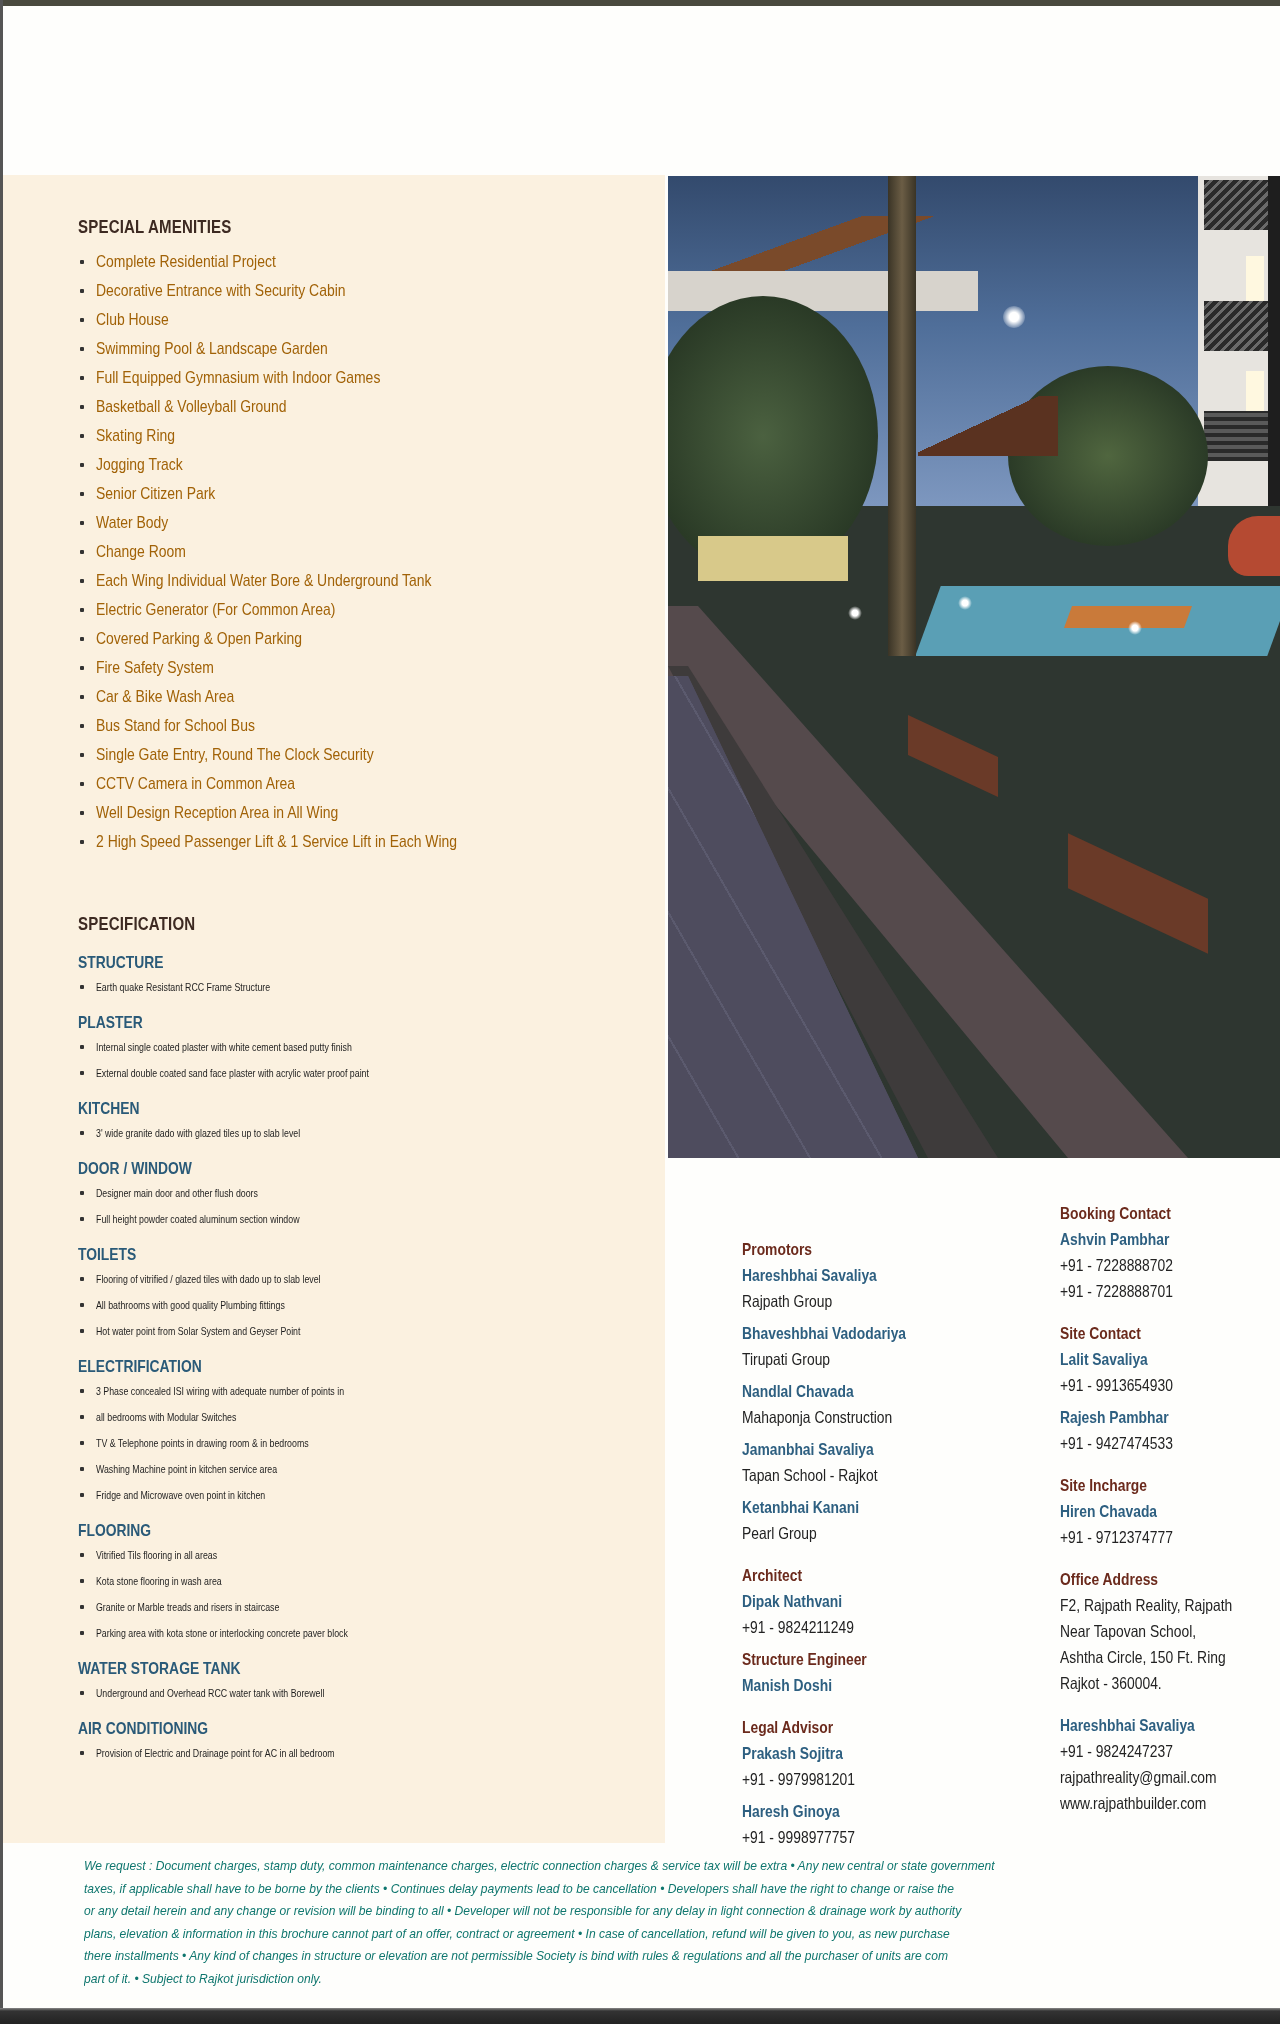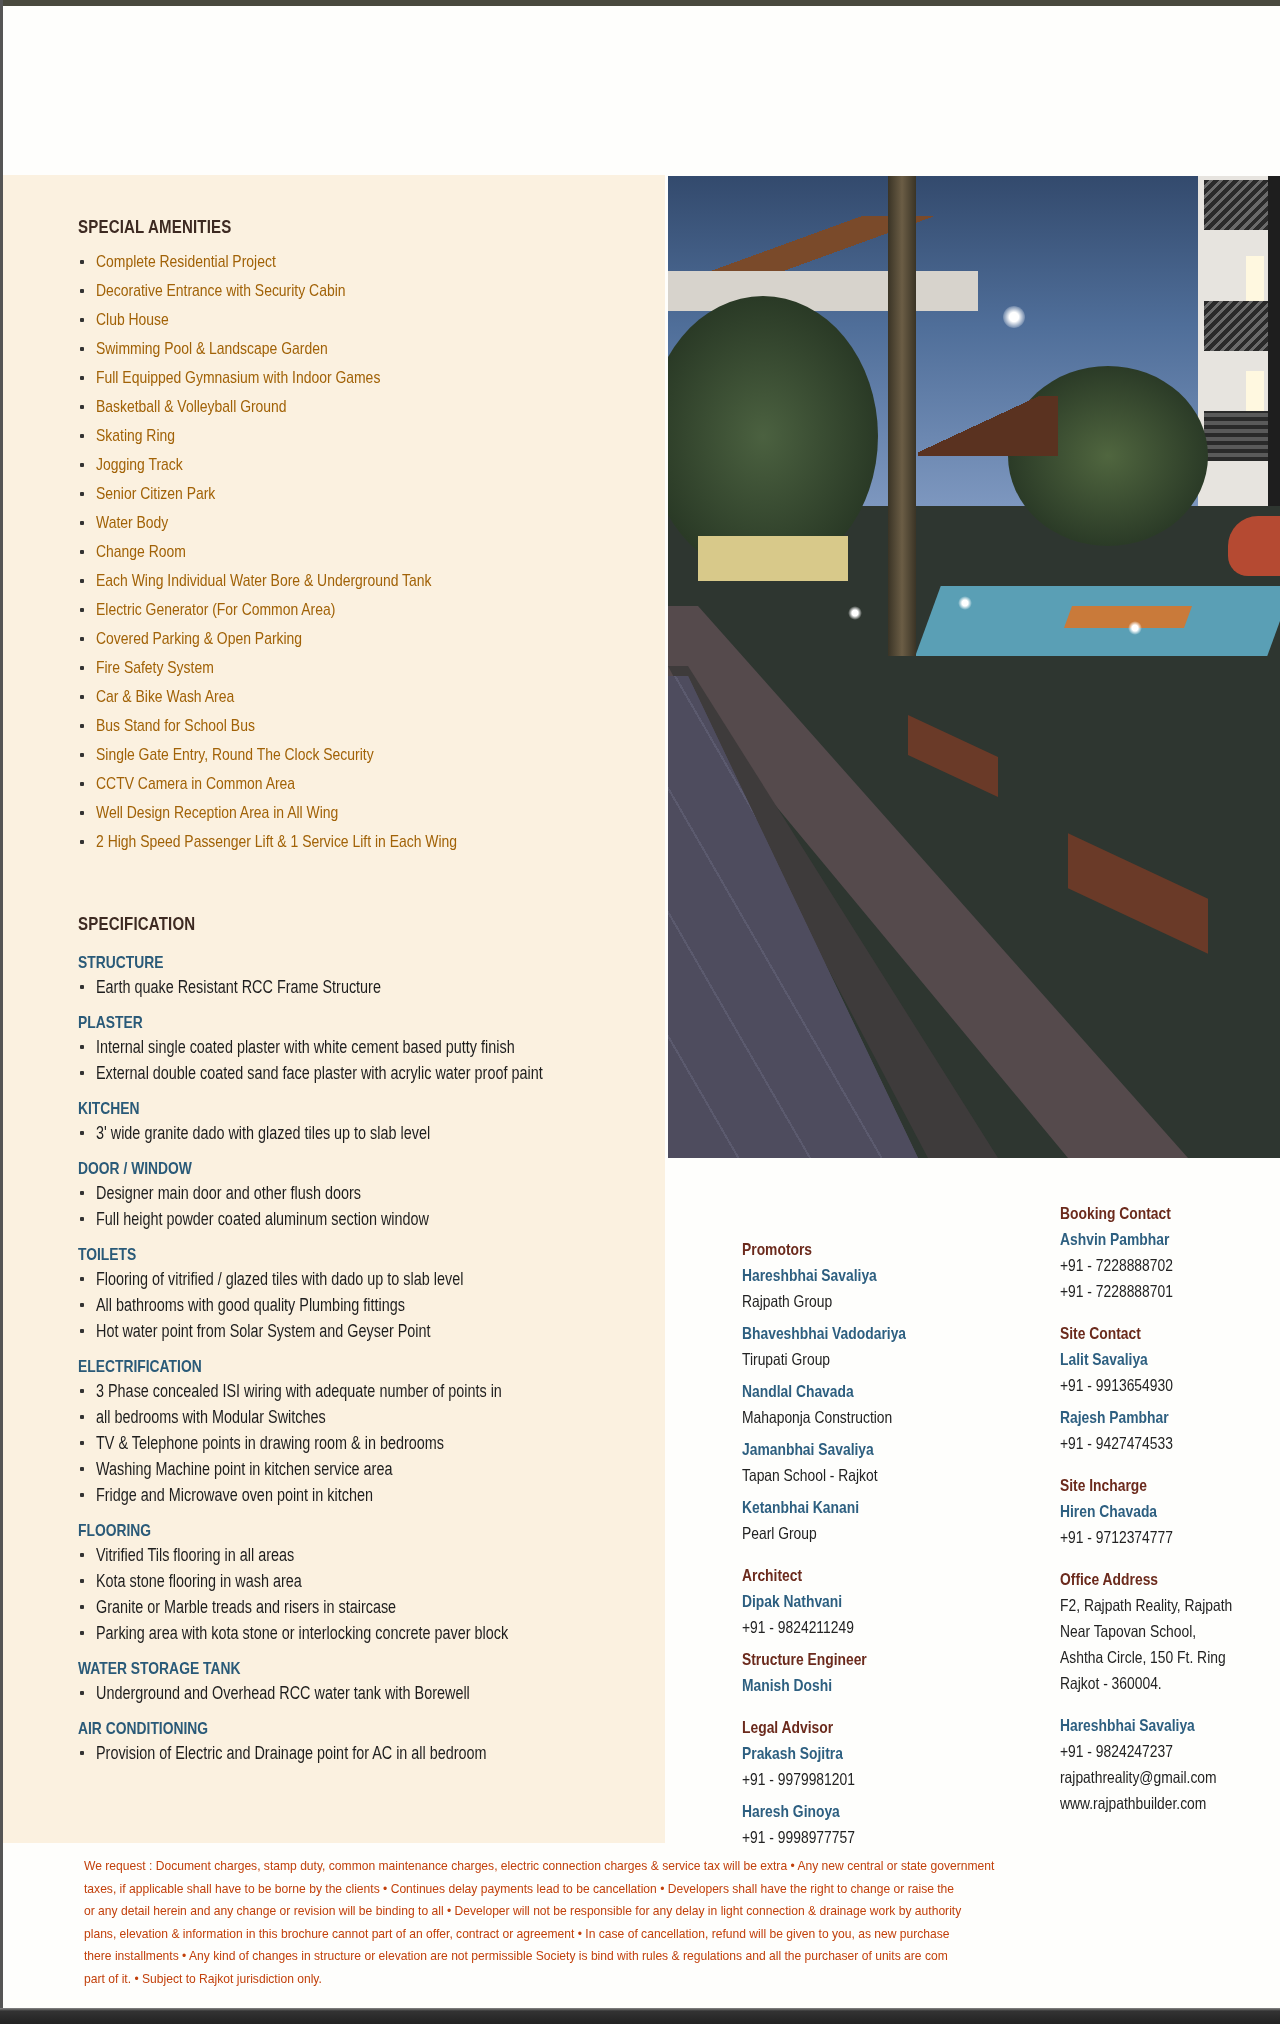--- a/index.html
+++ b/index.html
@@ -31,21 +31,21 @@
   ul.amen li::before, ul.spec li::before {
     content: ""; position: absolute; left: 2px; top: 13px; width: 4px; height: 4px; background: #333; border-radius: 1px;
   }
   .spec-block { margin-top: 10px; }
   .spec-sub {
     font-weight: bold; font-size: 16.5px; color: #2a5a78; height: 24px; line-height: 24px;
     transform: scaleX(0.84); transform-origin: left; white-space: nowrap;
   }
   ul.spec { list-style: none; padding: 0; margin: 0 0 6px 0; }
   ul.spec li {
-    position: relative; padding-left: 18px; font-size: 18px; line-height: 26px; color: #1e1e1e; white-space: nowrap;
+    position: relative; padding-left: 18px; font-size: 11px; line-height: 26px; color: #1e1e1e; white-space: nowrap;
   }
   ul.spec li::before { top: 11px; }
   ul.spec li span.txt { display: inline-block; transform: scaleX(0.80); transform-origin: left; }
 
   .photo {
     position: absolute; left: 668px; top: 176px; width: 612px; height: 982px; overflow: hidden;
     background: #3a4048;
   }
   .sky { position: absolute; left: 0; top: 0; width: 540px; height: 330px;
     background: linear-gradient(180deg, #334a6d 0%, #4f6e99 45%, #7d97bf 100%); }
@@ -88,21 +88,21 @@
     transform: scaleX(0.84); transform-origin: left; white-space: nowrap; }
   .c-name { font-weight: bold; font-size: 16.5px; color: #2d5f80; line-height: 26px; height: 26px;
     transform: scaleX(0.84); transform-origin: left; white-space: nowrap; }
   .c-text { font-size: 16.5px; color: #222; line-height: 26px; height: 26px;
     transform: scaleX(0.84); transform-origin: left; white-space: nowrap; }
   .gap-s { height: 6px; }
   .gap-m { height: 16px; }
 
   .disclaimer {
     position: absolute; left: 84px; top: 1855px; width: 1196px;
-    font-size: 13px; line-height: 22.5px; color: #c2410c; overflow: hidden; white-space: nowrap;
+    font-size: 13px; line-height: 22.5px; color: #0f766e; overflow: hidden; white-space: nowrap; font-style: italic;
   }
   .disclaimer div { transform: scaleX(0.93); transform-origin: left; }
 </style>
 </head>
 <body>
 
 <div class="top-border"></div>
 <div class="left-border"></div>
 
 <div class="beige-panel"></div>

